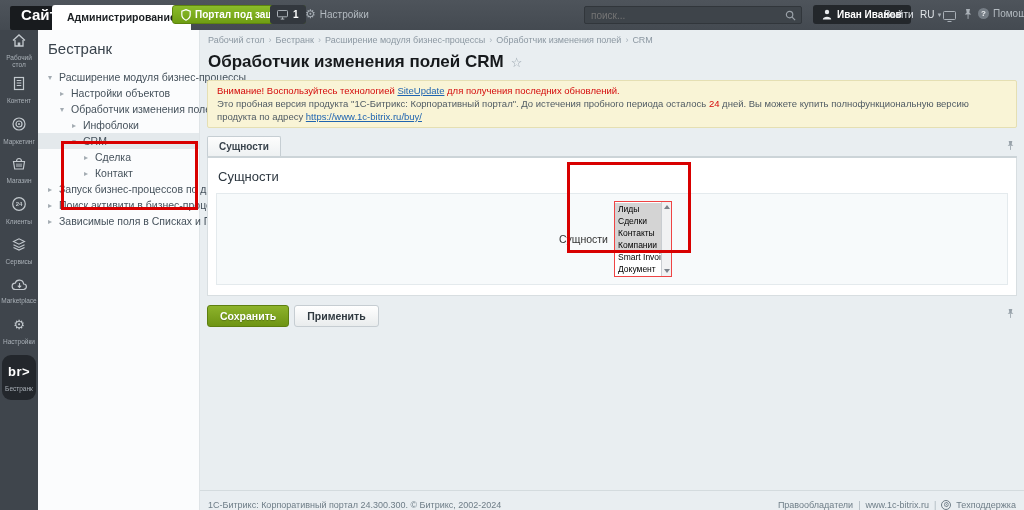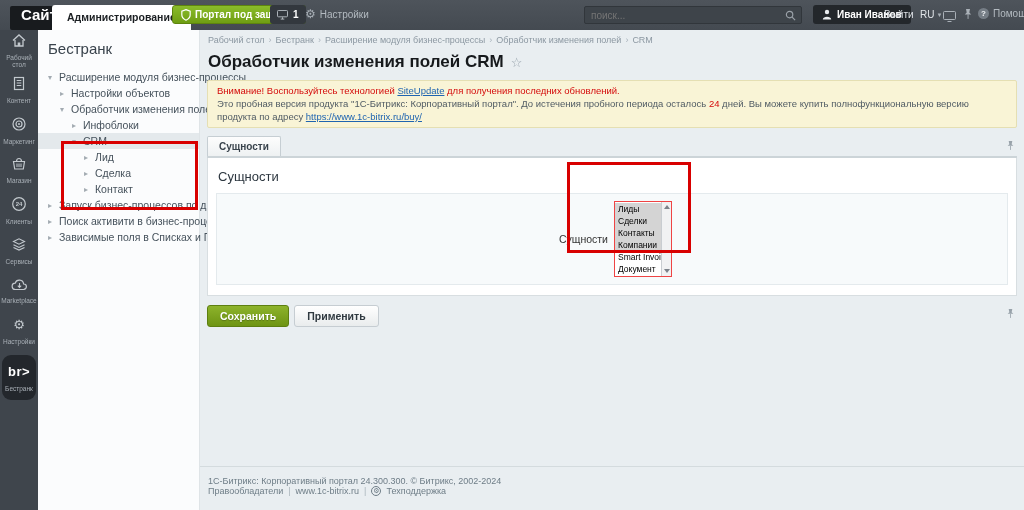--- a/index.html
+++ b/index.html
@@ -115,22 +115,22 @@
 
   .btnrow { margin:9px 7px 0; display:flex; align-items:center; gap:5px; position:relative; }
   .btn { border-radius:3px; font-size:10.5px; font-weight:bold; padding:4px 12px;
          cursor:pointer; font-family:inherit; }
   .btn-save { background:linear-gradient(#8db32b,#6e9413); border:1px solid #5d7f10; color:#fff;
               text-shadow:0 1px 1px rgba(0,0,0,.25); }
   .btn-apply { background:linear-gradient(#ffffff,#e9eced); border:1px solid #c6cdd2; color:#2f3940; }
   .btn-pin { position:absolute; right:2px; top:3px; cursor:pointer; }
 
   .footer { position:absolute; left:0; right:0; bottom:0; border-top:1px solid #d4dbde;
-            padding:9px 8px 14px; display:flex; justify-content:space-between;
-            font-size:9px; color:#6e7d87;flex-direction:column; }
+            padding:9px 8px 0; display:flex; justify-content:space-between;
+            font-size:9px; color:#6e7d87; }
   .footer-right { display:flex; align-items:center; gap:5px; }
   .flink { color:#6e7d87; cursor:pointer; }
   .fsep { color:#aab4bb; }
   .fgear { width:10px; height:10px; border:1px solid #6e7d87; border-radius:50%; font-size:7px;
            line-height:8px; text-align:center; color:#6e7d87; }
 
   
   .redbox { position:absolute; border:3px solid #d80000; z-index:50; pointer-events:none; }
   .red1 { left:61px; top:141px; width:137px; height:69px; }
   .red2 { left:567px; top:162px; width:124px; height:91px; }
@@ -279,24 +279,20 @@
           <span class="arrow down"></span>
           <span>Обработчик изменения полей</span>
         </div>
         <div class="mrow lvl2">
           <span class="arrow right"></span>
           <span>Инфоблоки</span>
         </div>
         <div class="mrow lvl2 active">
           <span class="arrow down"></span>
           <span>CRM</span>
-        </div>
-        <div class="mrow lvl3">
-          <span class="arrow right"></span>
-          <span>Лид</span>
         </div>
         <div class="mrow lvl3">
           <span class="arrow right"></span>
           <span>Сделка</span>
         </div>
         <div class="mrow lvl3">
           <span class="arrow right"></span>
           <span>Контакт</span>
         </div>
         <div class="mrow lvl0">

